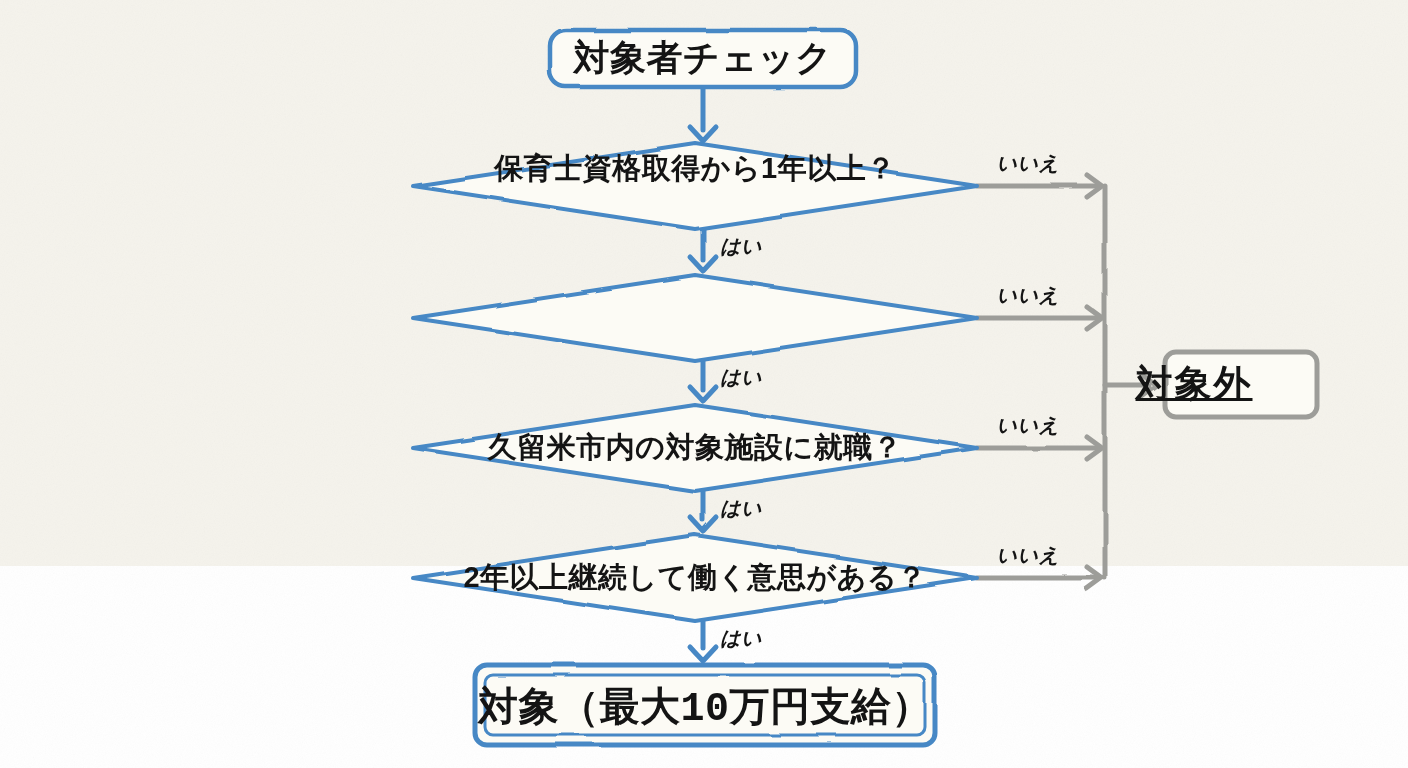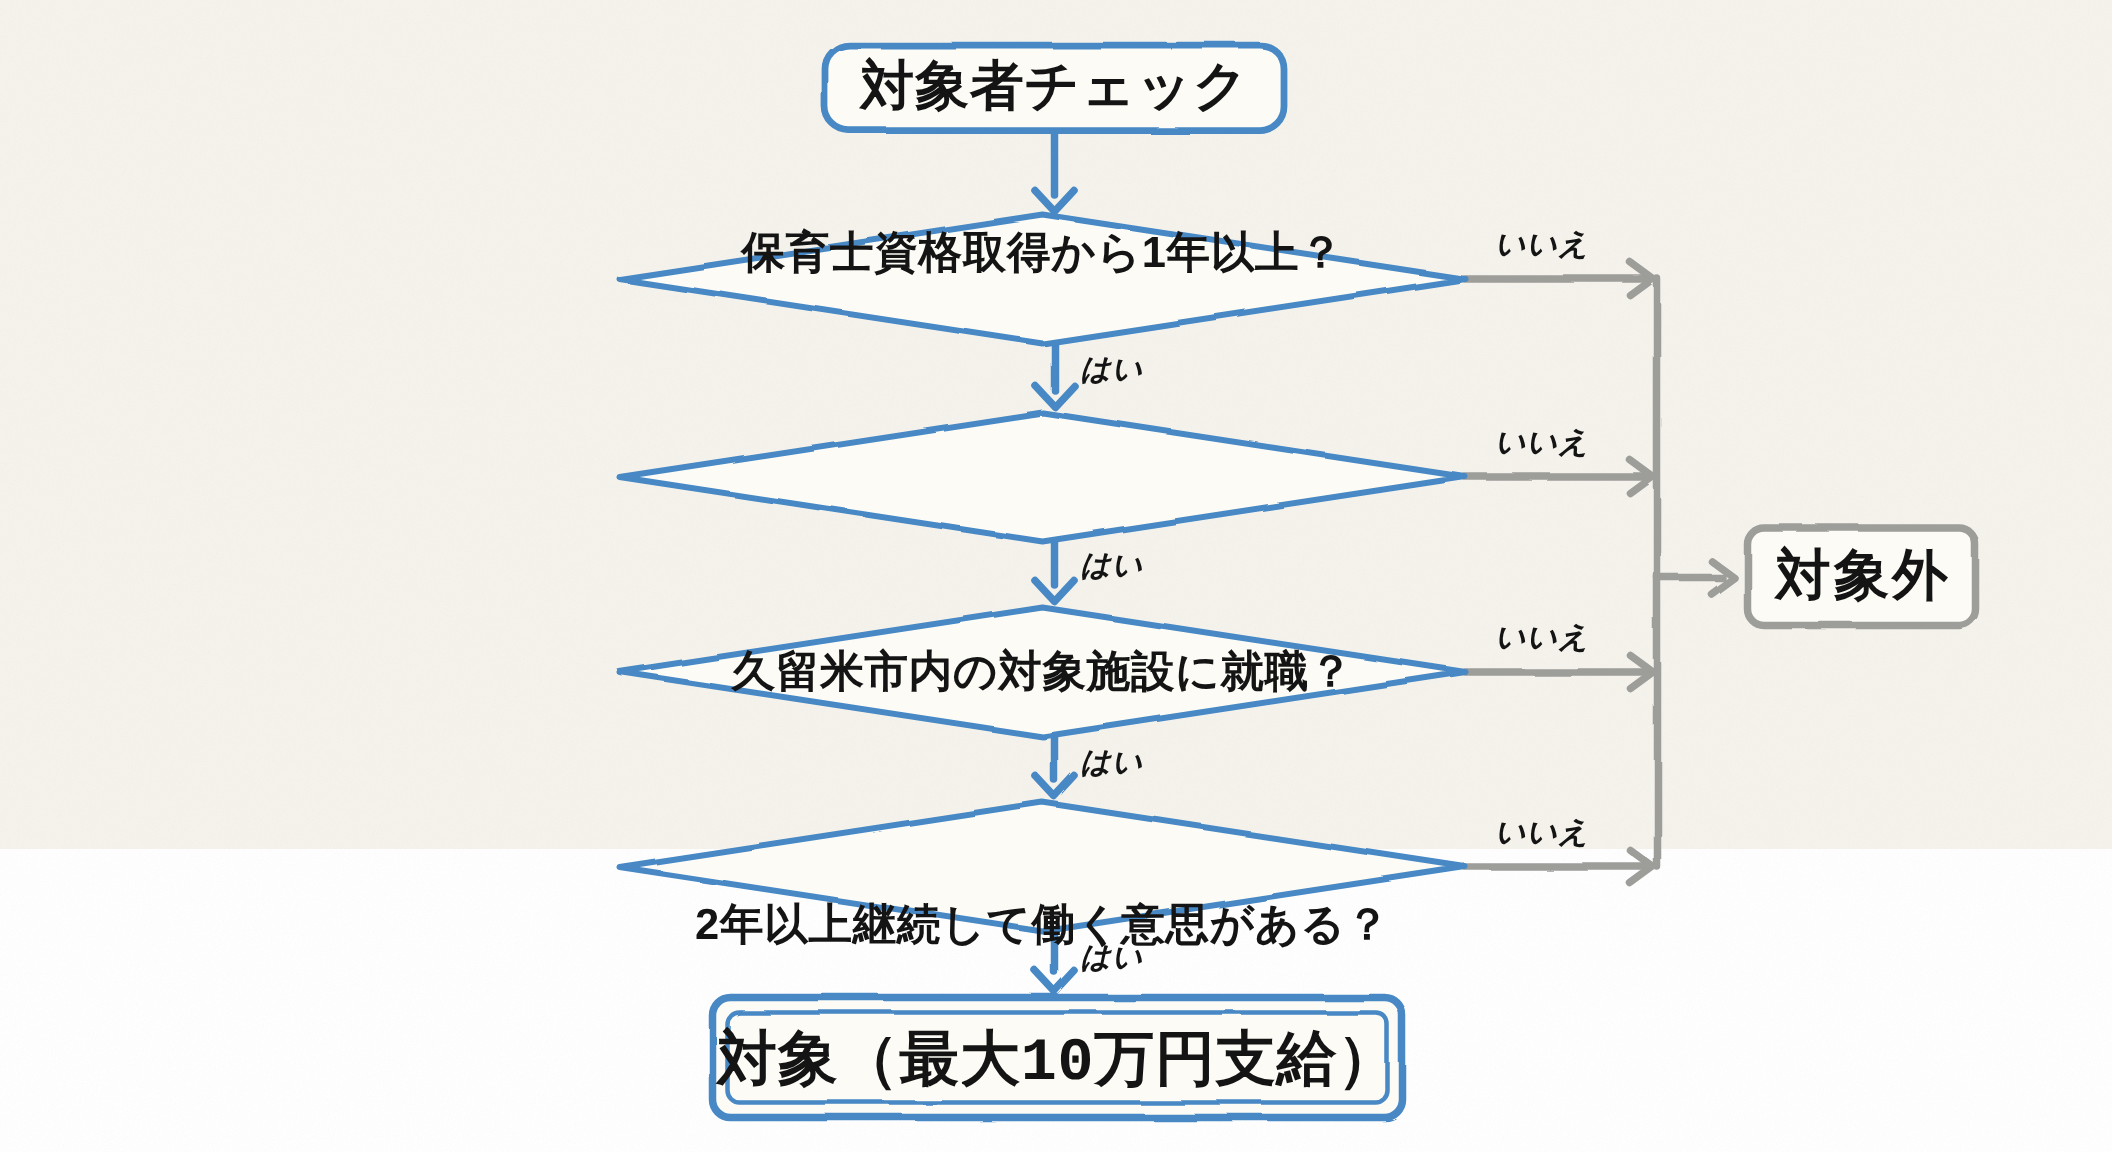--- a/index.html
+++ b/index.html
@@ -86,29 +86,29 @@
 
       <rect x="475" y="665" width="460" height="80" rx="12" fill="#fcfbf5" stroke-width="5" stroke="#4688c5"></rect>
       <rect x="485" y="675" width="440" height="60" rx="8" fill="none" stroke-width="3" stroke="#4688c5"></rect>
     </g>
   </svg>
 
   <div class="lbl start-label" style="left:703px; top:58px;">対象者チェック</div>
 
   <div class="lbl question-label" style="left:695px; top:169px;">保育士資格取得から1年以上？</div>
   <div class="lbl question-label" style="left:695px; top:448px;text-align:center;">久留米市内の対象施設に就職？</div>
-  <div class="lbl question-label" style="left:695px; top:578px;margin-top:39px;">2年以上継続して働く意思がある？</div>
+  <div class="lbl question-label" style="left:695px; top:578px;">2年以上継続して働く意思がある？</div>
 
   <div class="lbl branch-label left-anchor" style="left:720px; top:246px;">はい</div>
   <div class="lbl branch-label left-anchor" style="left:720px; top:377px;">はい</div>
   <div class="lbl branch-label left-anchor" style="left:720px; top:508px;">はい</div>
   <div class="lbl branch-label left-anchor" style="left:720px; top:638px;">はい</div>
 
   <div class="lbl branch-label" style="left:1028px; top:163px;">いいえ</div>
   <div class="lbl branch-label" style="left:1028px; top:295px;">いいえ</div>
   <div class="lbl branch-label" style="left:1028px; top:425px;">いいえ</div>
   <div class="lbl branch-label" style="left:1028px; top:555px;">いいえ</div>
 
-  <div class="lbl reject-label" style="left:1242px; top:384px;">対象外</div>
+  <div class="lbl reject-label" style="left:1194px; top:384px;text-decoration:underline;">対象外</div>
 
   <div class="lbl success-label" style="left:705px; top:706px;">対象（最大10万円支給）</div>
 
 </div>
 
 </body></html>

